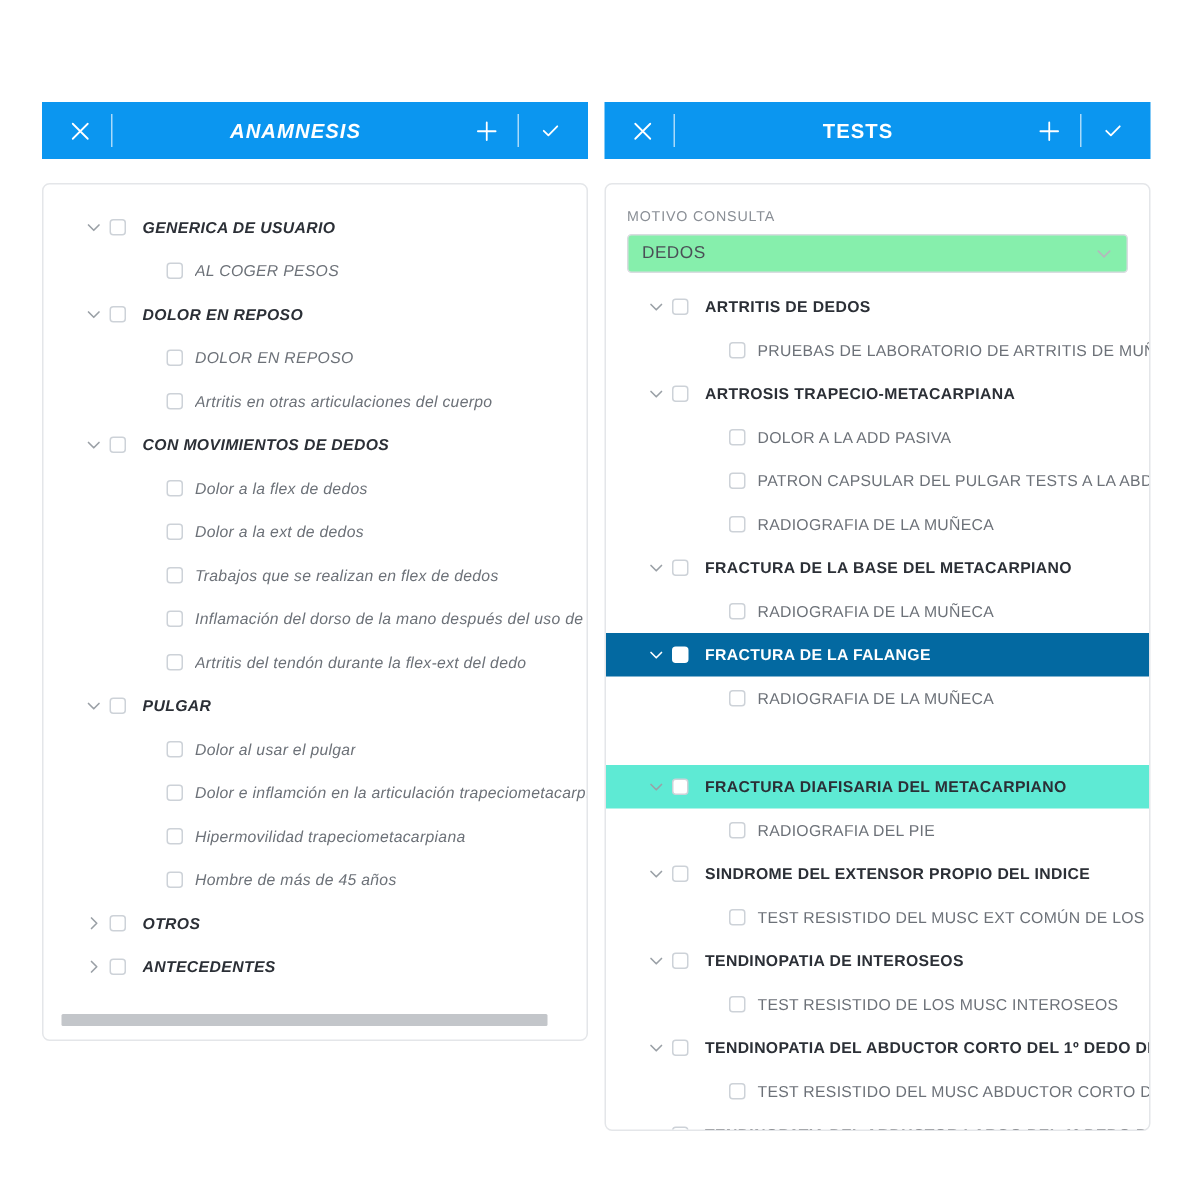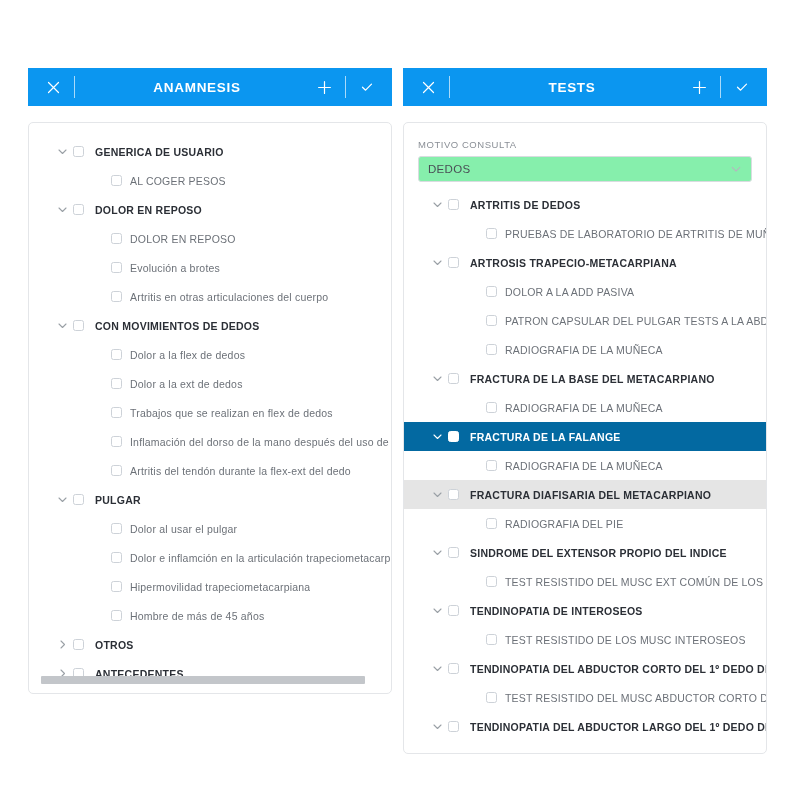--- a/index.html
+++ b/index.html
@@ -20,21 +20,21 @@
     width: 800px;
     height: 800px;
   }
 
   
   .panel {
     position: absolute;
     top: 68px;
     width: 364px;
   }
-  .panel-left  { left: 28px; }
+  .panel-left  { left: 28px; font-style: italic; }
   .panel-right { left: 403px; }
 
   
   .panel-header {
     height: 38px;
     background: #0b96f0;
     display: flex;
     align-items: center;
     color: #ffffff;
     box-sizing: border-box;
@@ -200,21 +200,22 @@
   .row.selected {
     background: #0369a1;
   }
   .row.selected .row-label { color: #ffffff; }
   .row.selected .chev { color: #ffffff; }
   .row.selected .cbx {
     background: #ffffff;
     border-color: #ffffff;
   }
   .row.hovered {
-    background: #e5e5e5;
+    background: #5eead4;
+    margin-top: 30px;
   }
 
   
   .hscroll {
     position: absolute;
     left: 12px;
     right: 12px;
     bottom: 9px;
     height: 8px;
   }
@@ -292,27 +293,20 @@
               <span class="cbx-wrap">
                 <span class="cbx"></span>
               </span>
               <span class="row-label">DOLOR EN REPOSO</span>
             </div>
             <div class="row lvl1 child">
               <span class="chev empty"></span>
               <span class="cbx-wrap">
                 <span class="cbx"></span>
               </span>
-              <span class="row-label">Evolución a brotes</span>
-            </div>
-            <div class="row lvl1 child">
-              <span class="chev empty"></span>
-              <span class="cbx-wrap">
-                <span class="cbx"></span>
-              </span>
               <span class="row-label">Artritis en otras articulaciones del cuerpo</span>
             </div>
             <div class="row lvl0 parent">
               <span class="chev">
                 <svg width="11" height="11" viewBox="0 0 11 11">
                   <path d="M2 4 L5.5 7.5 L9 4" stroke="#9aa0a6" stroke-width="1.1" fill="none" stroke-linecap="round" stroke-linejoin="round"></path>
                 </svg>
               </span>
               <span class="cbx-wrap">
                 <span class="cbx"></span>

